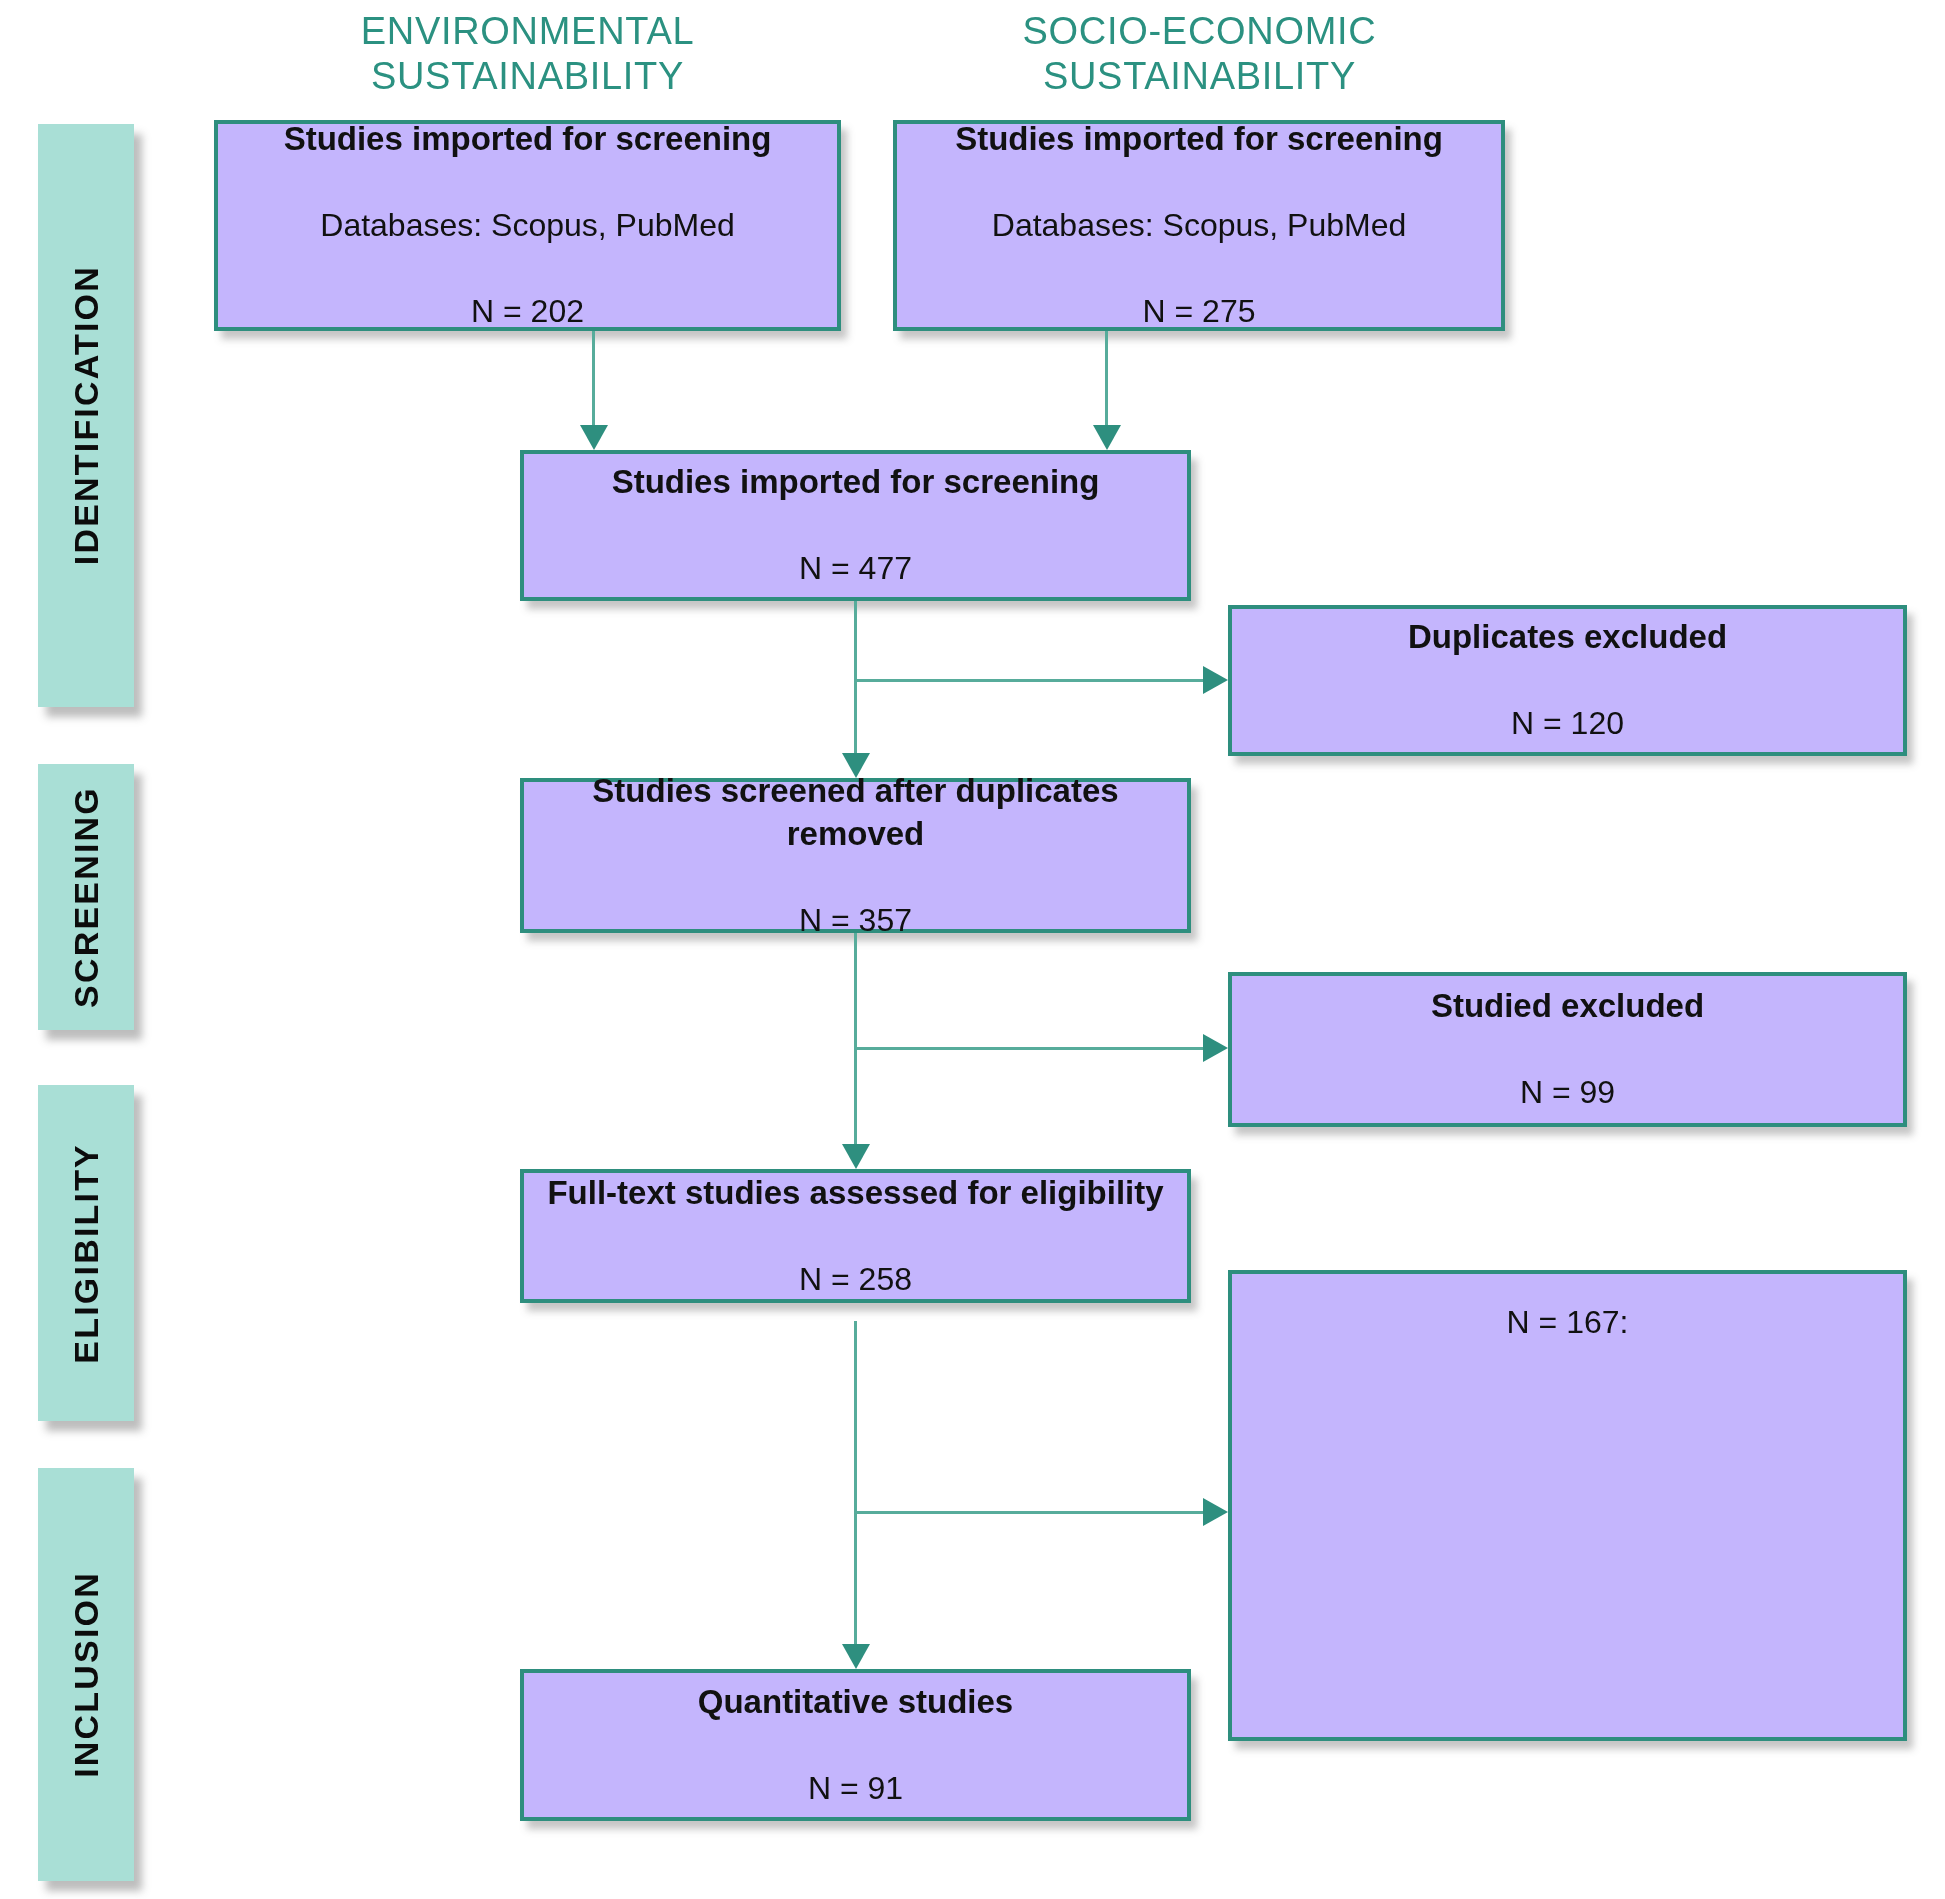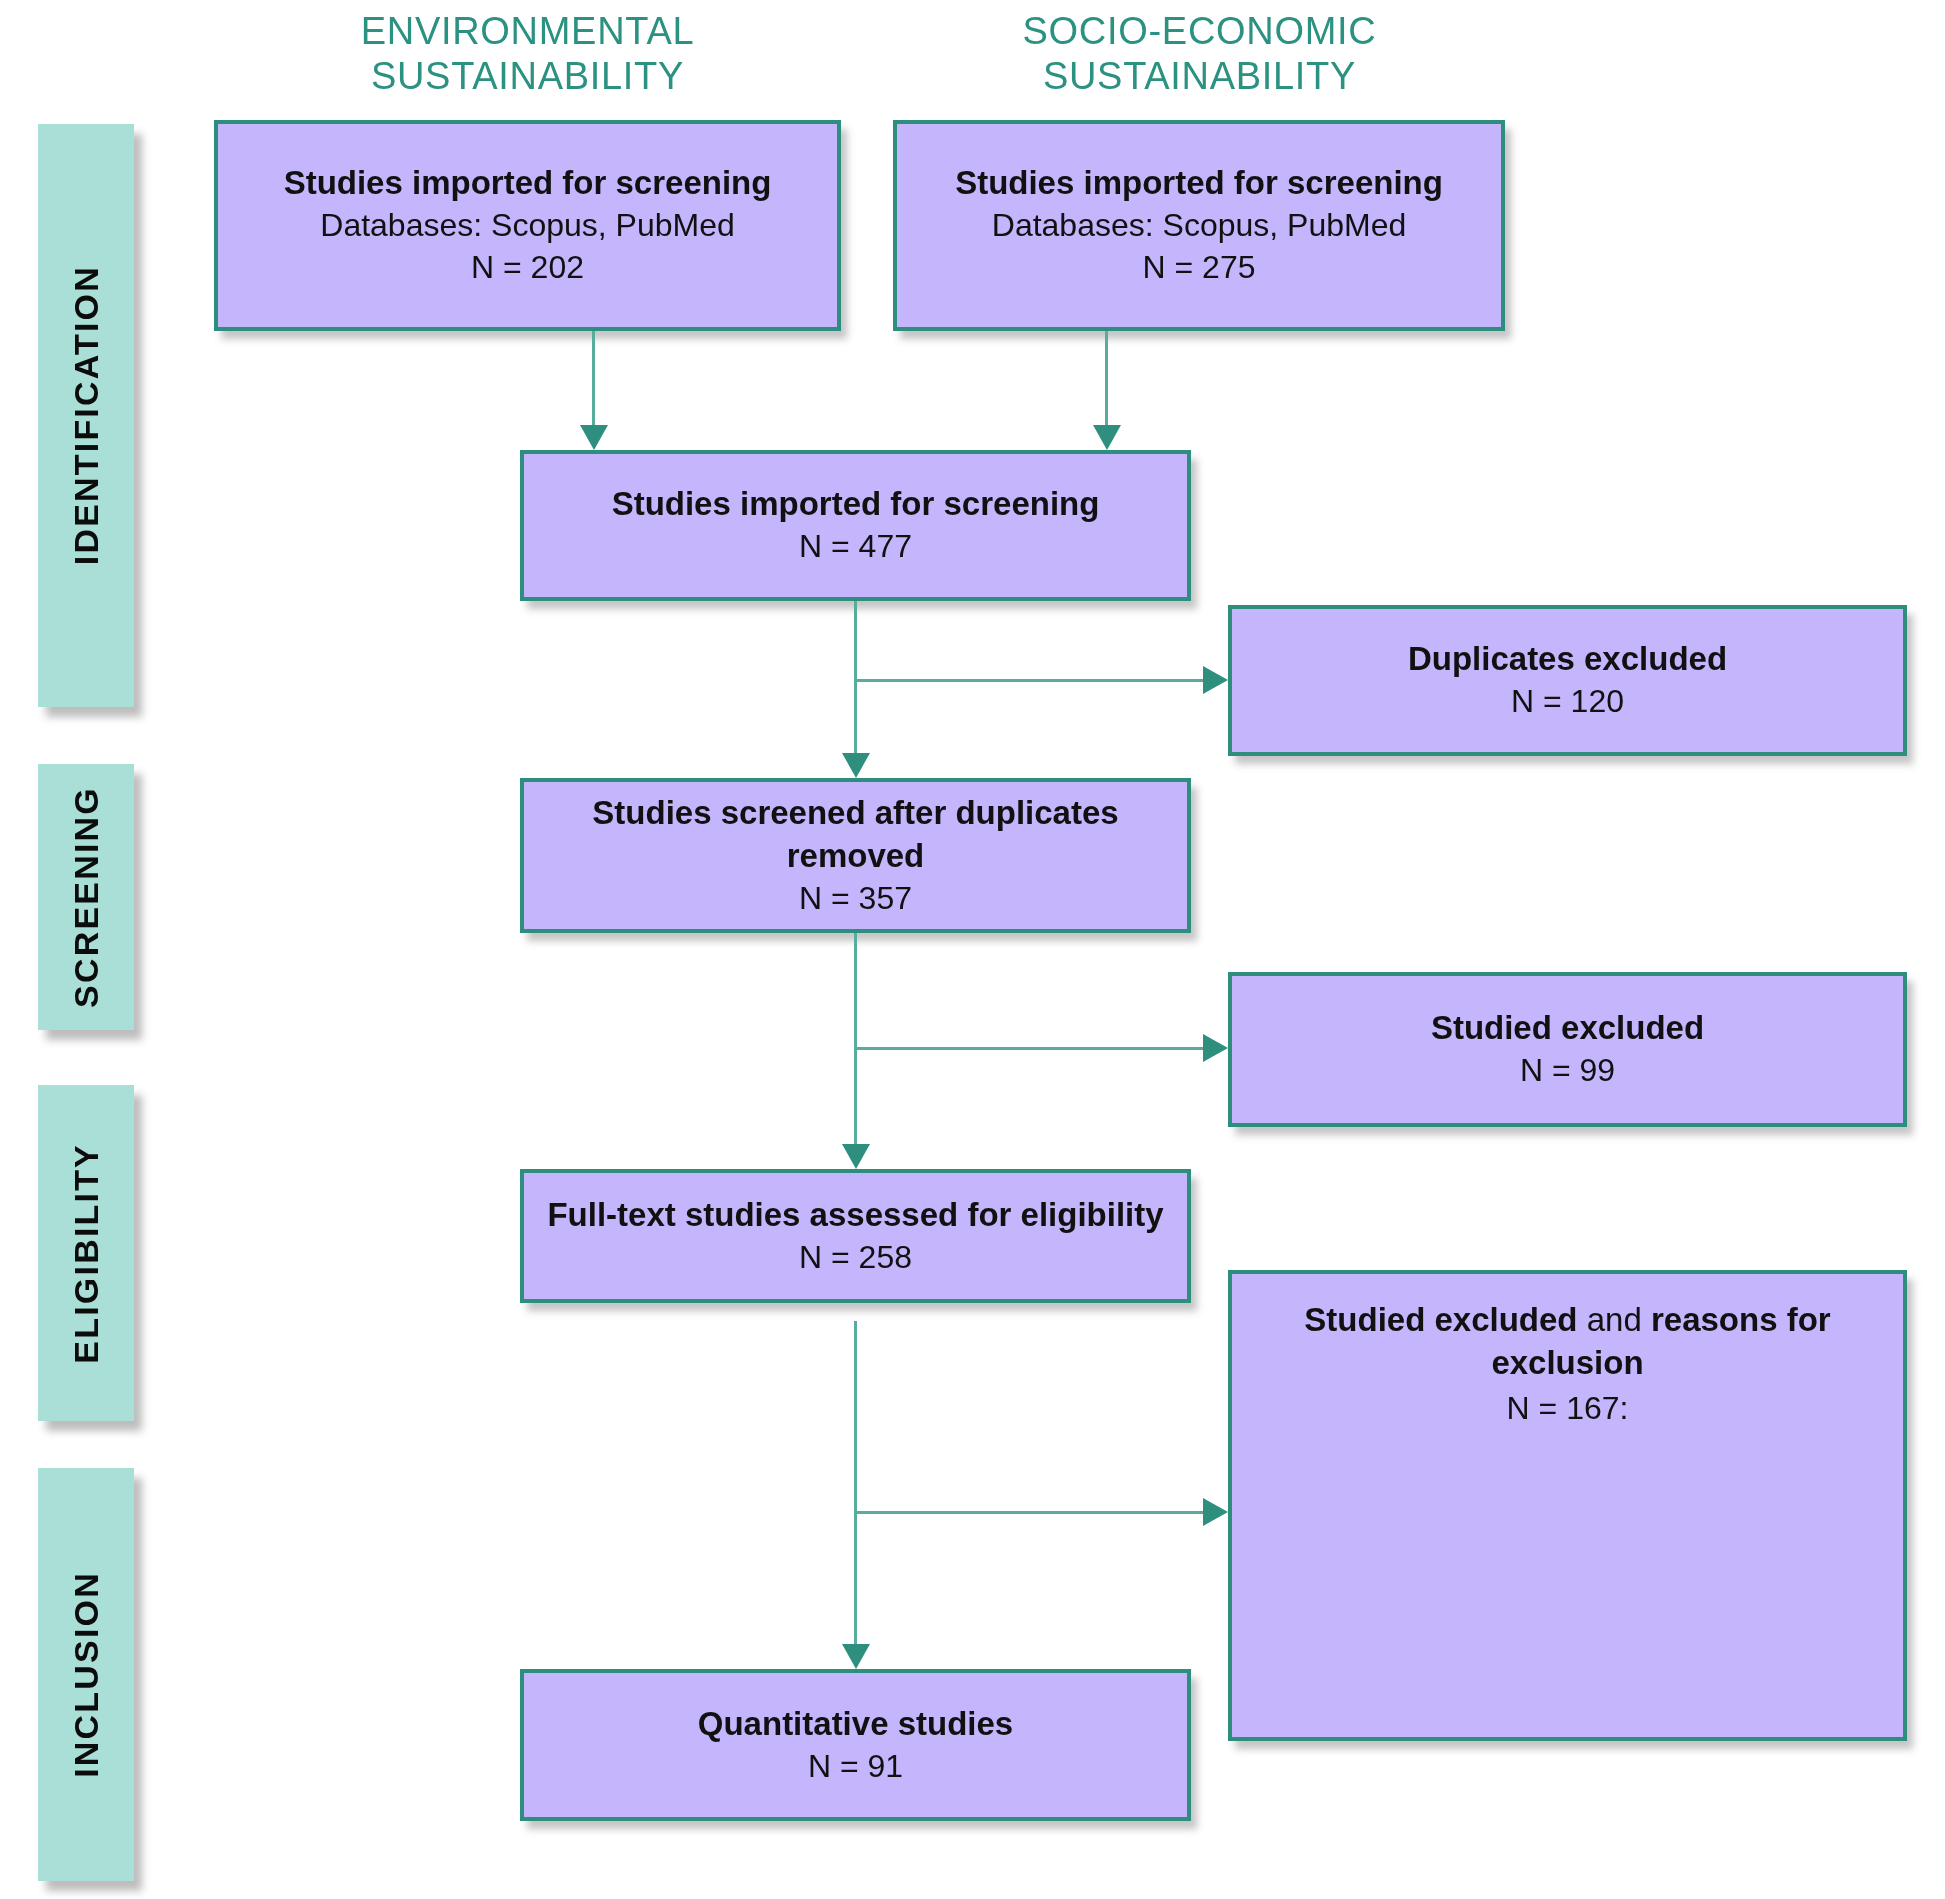--- a/index.html
+++ b/index.html
@@ -50,21 +50,21 @@
     display:flex;
     flex-direction:column;
     align-items:center;
     justify-content:center;
     text-align:center;
     font-size:32px;
     line-height:1.3;
     padding:7.4px 22px;
   }
   .flow-box .title{font-weight:bold;font-size:33px;}
-  .flow-box .plain{font-weight:normal;}
+  .flow-box .plain{font-weight:normal;margin-top:44px;}
   .reasons-box{
     justify-content:flex-start;
     padding-top:25px;
     align-items:stretch;
   }
   .reasons-box .title-line{text-align:center;font-size:33px;line-height:1.3;}
   .reasons-box .title-line b{font-weight:bold;}
   .reasons-box .n-line{text-align:center;font-weight:normal;margin-top:3px;}
   .reasons-box ul{
     list-style:none;
@@ -153,23 +153,20 @@
     <div class="title">Studied excluded</div>
     <div class="plain">N = 99</div>
   </div>
 
   <div class="flow-box" style="left:520px;top:1169px;width:671px;height:134px;">
     <div class="title">Full-text studies assessed for eligibility</div>
     <div class="plain">N = 258</div>
   </div>
 
   <div class="flow-box reasons-box" style="left:1228px;top:1270px;width:679px;height:471px;">
-    <div class="title-line">
-      <b>Studied excluded</b><span> and </span><b>reasons for exclusion</b>
-    </div>
     <div class="n-line">N = 167:</div>
   </div>
 
   <div class="flow-box" style="left:520px;top:1669px;width:671px;height:152px;">
     <div class="title">Quantitative studies</div>
     <div class="plain">N = 91</div>
   </div>
 
   <div class="vline" style="left:592px;top:331px;height:94px;"></div>
   <div class="arr-down" style="left:580px;top:425px;"></div>

